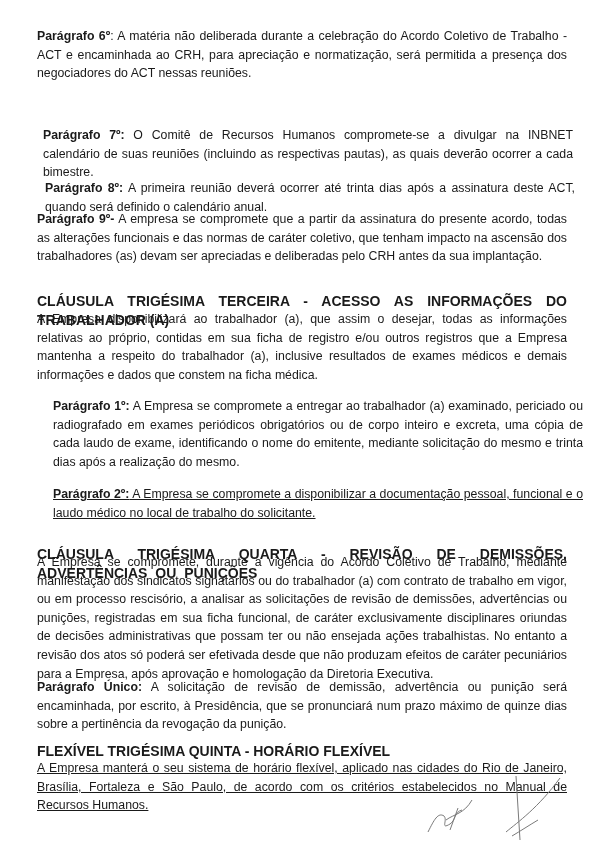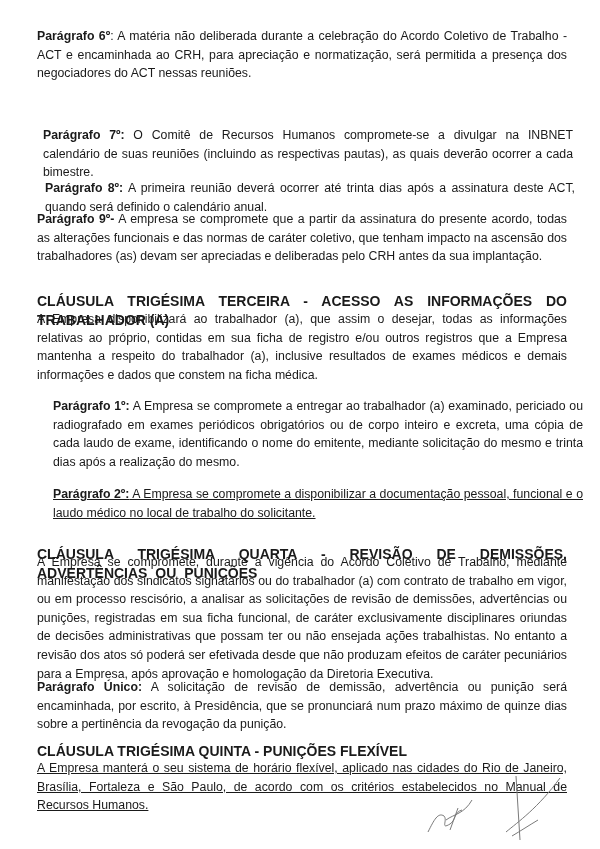--- a/index.html
+++ b/index.html
@@ -29,21 +29,21 @@
 
   <p class="blk" style="top:381px;margin:16px;"><span class="lbl">Parágrafo 1º:</span><span> A Empresa se compromete a entregar ao trabalhador (a) examinado, periciado ou radiografado em exames periódicos obrigatórios ou de corpo inteiro e excreta, uma cópia de cada laudo de exame, identificando o nome do emitente, mediante solicitação do mesmo e trinta dias após a realização do mesmo.</span></p>
 
   <p class="blk" style="top:469px;margin:16px;text-decoration:underline;"><span class="lbl">Parágrafo 2º:</span><span> A Empresa se compromete a disponibilizar a documentação pessoal, funcional e o laudo médico no local de trabalho do solicitante.</span></p>
 
   <h2 class="blk heading" style="top:545px;margin:0;word-spacing:4px;">CLÁUSULA TRIGÉSIMA QUARTA - REVISÃO DE DEMISSÕES, ADVERTÊNCIAS OU PUNIÇÕES</h2>
   <p class="blk" style="top:553px;margin:0;">A Empresa se compromete, durante a vigência do Acordo Coletivo de Trabalho, mediante manifestação dos sindicatos signatários ou do trabalhador (a) com contrato de trabalho em vigor, ou em processo rescisório, a analisar as solicitações de revisão de demissões, advertências ou punições, registradas em sua ficha funcional, de caráter exclusivamente disciplinares oriundas de decisões administrativas que possam ter ou não ensejada ações trabalhistas. No entanto a revisão dos atos só poderá ser efetivada desde que não produzam efeitos de caráter pecuniários para a Empresa, após aprovação e homologação da Diretoria Executiva.</p>
 
   <p class="blk" style="top:678px;margin:0;"><span class="lbl">Parágrafo Único:</span><span> A solicitação de revisão de demissão, advertência ou punição será encaminhada, por escrito, à  Presidência, que se pronunciará num prazo máximo de quinze dias sobre a pertinência da revogação da punição.</span></p>
 
-  <h2 class="blk heading" style="top:742px;margin:0;">CLÁUSULA TRIGÉSIMA QUINTA - PUNIÇÕES FLEXÍVEL</h2>
+  <h2 class="blk heading" style="top:742px;margin:0;">FLEXÍVEL TRIGÉSIMA QUINTA - HORÁRIO FLEXÍVEL</h2>
   <p class="blk" style="top:759px;margin:0;text-decoration:underline;">A Empresa manterá o seu sistema de horário flexível, aplicado nas cidades do Rio de Janeiro, Brasília, Fortaleza e São Paulo, de acordo com os critérios estabelecidos no Manual de Recursos Humanos.</p>
 </div>
 
 <svg class="sig" style="left:420px;top:790px;" width="60" height="50">
   <path d="M8 42 C14 30 18 22 24 26 C28 30 20 40 30 34 C36 30 34 22 42 20 M38 18 L30 40 M26 30 C34 24 44 24 52 10" stroke="#7a7a7a" stroke-width="1" fill="none"></path>
 </svg>
 <svg class="sig" style="left:498px;top:770px;" width="70" height="75">
   <path d="M18 6 L22 70 M8 62 C20 52 40 38 62 8 M14 66 C24 60 30 56 40 50" stroke="#7a7a7a" stroke-width="1" fill="none"></path>
 </svg>
 

